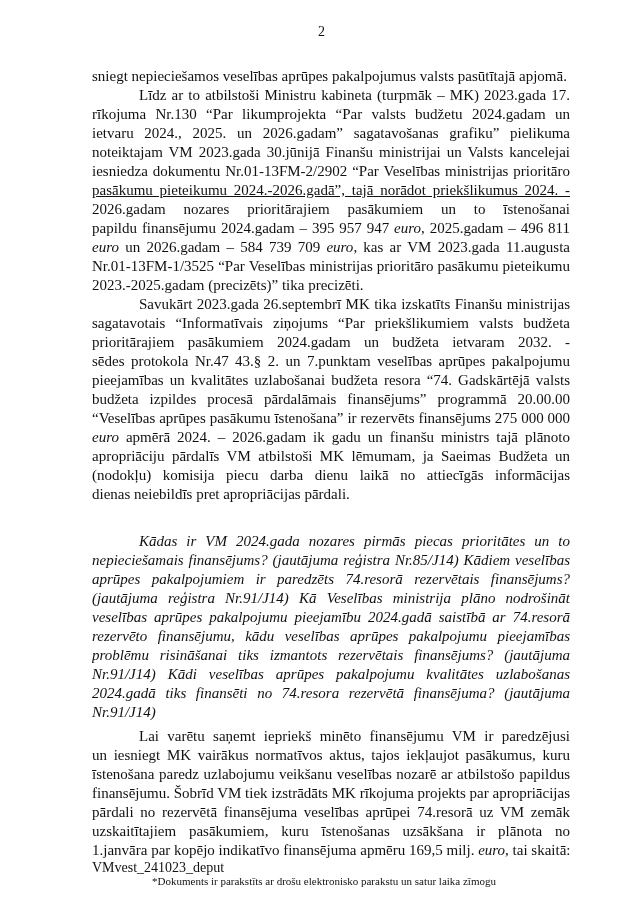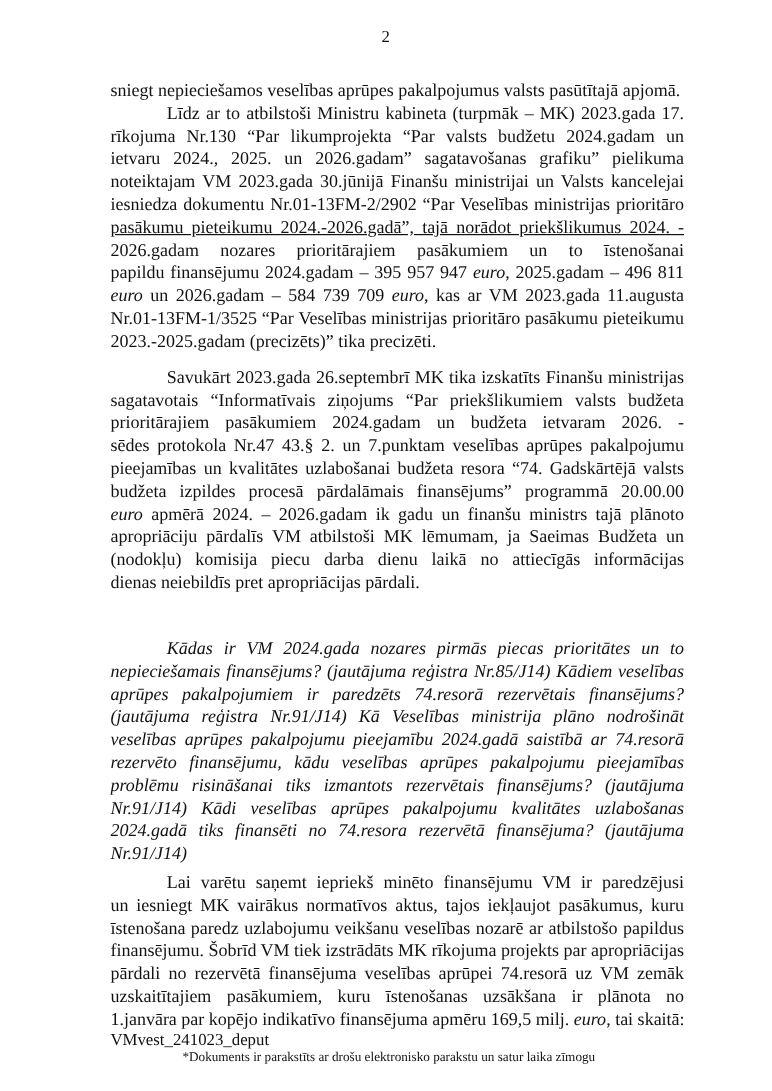--- a/index.html
+++ b/index.html
@@ -30,27 +30,28 @@
   <span class="line" style="white-space: normal; overflow: hidden;">noteiktajam VM 2023.gada 30.jūnijā Finanšu ministrijai un Valsts kancelejai</span>
   <span class="line" style="white-space: normal; overflow: hidden;">iesniedza dokumentu Nr.01-13FM-2/2902 “Par Veselības ministrijas prioritāro</span>
   <span class="line" style="white-space: normal; overflow: hidden; text-decoration: underline;">pasākumu pieteikumu 2024.-2026.gadā”, tajā norādot priekšlikumus 2024. -</span>
   <span class="line" style="white-space: normal; overflow: hidden;">2026.gadam nozares prioritārajiem pasākumiem un to īstenošanai nepieciešamo</span>
   <span class="line" style="white-space: normal; overflow: hidden;">papildu finansējumu 2024.gadam – 395 957 947 <i>euro</i>, 2025.gadam – 496 811 724</span>
   <span class="line" style="white-space: normal; overflow: hidden;"><i>euro</i> un 2026.gadam – 584 739 709 <i>euro</i>, kas ar VM 2023.gada 11.augusta vēstuli</span>
   <span class="line" style="white-space: normal; overflow: hidden;">Nr.01-13FM-1/3525 “Par Veselības ministrijas prioritāro pasākumu pieteikumu</span>
   <span class="line last">2023.-2025.gadam (precizēts)” tika precizēti.</span>
 </div>
 
-<div class="body" style="top:306px;">
+<div class="body" style="top:295px;">
   <span class="line indent" style="white-space: normal; overflow: hidden;">Savukārt 2023.gada 26.septembrī MK tika izskatīts Finanšu ministrijas</span>
   <span class="line" style="white-space: normal; overflow: hidden;">sagatavotais “Informatīvais ziņojums “Par priekšlikumiem valsts budžeta</span>
-  <span class="line" style="white-space: normal; overflow: hidden;">prioritārajiem pasākumiem 2024.gadam un budžeta ietvaram 2026. -</span>
+  <span class="line" style="white-space: normal; overflow: hidden;">prioritārajiem pasākumiem 2024.gadam un budžeta ietvaram 2032. -</span>
   <span class="line" style="white-space: normal; overflow: hidden;">sēdes protokola Nr.47 43.§ 2. un 7.punktam veselības aprūpes pakalpojumu</span>
   <span class="line" style="white-space: normal; overflow: hidden;">pieejamības un kvalitātes uzlabošanai budžeta resora “74. Gadskārtējā valsts</span>
   <span class="line" style="white-space: normal; overflow: hidden;">budžeta izpildes procesā pārdalāmais finansējums” programmā 20.00.00</span>
+  <span class="line" style="white-space: normal; overflow: hidden;">“Veselības aprūpes pasākumu īstenošana” ir rezervēts finansējums 275 000 000</span>
   <span class="line" style="white-space: normal; overflow: hidden;"><i>euro</i> apmērā 2024. – 2026.gadam ik gadu un finanšu ministrs tajā plānoto</span>
   <span class="line" style="white-space: normal; overflow: hidden;">apropriāciju pārdalīs VM atbilstoši MK lēmumam, ja Saeimas Budžeta un finanšu</span>
   <span class="line" style="white-space: normal; overflow: hidden;">(nodokļu) komisija piecu darba dienu laikā no attiecīgās informācijas saņemšanas</span>
   <span class="line last">dienas neiebildīs pret apropriācijas pārdali.</span>
 </div>
 
 <div class="body italic" style="top:532px;">
   <span class="line indent" style="white-space: normal; overflow: hidden;">Kādas ir VM 2024.gada nozares pirmās piecas prioritātes un to īstenošanai</span>
   <span class="line" style="white-space: normal; overflow: hidden;">nepieciešamais finansējums? (jautājuma reģistra Nr.85/J14) Kādiem veselības</span>
   <span class="line" style="white-space: normal; overflow: hidden;">aprūpes pakalpojumiem ir paredzēts 74.resorā rezervētais finansējums?</span>

